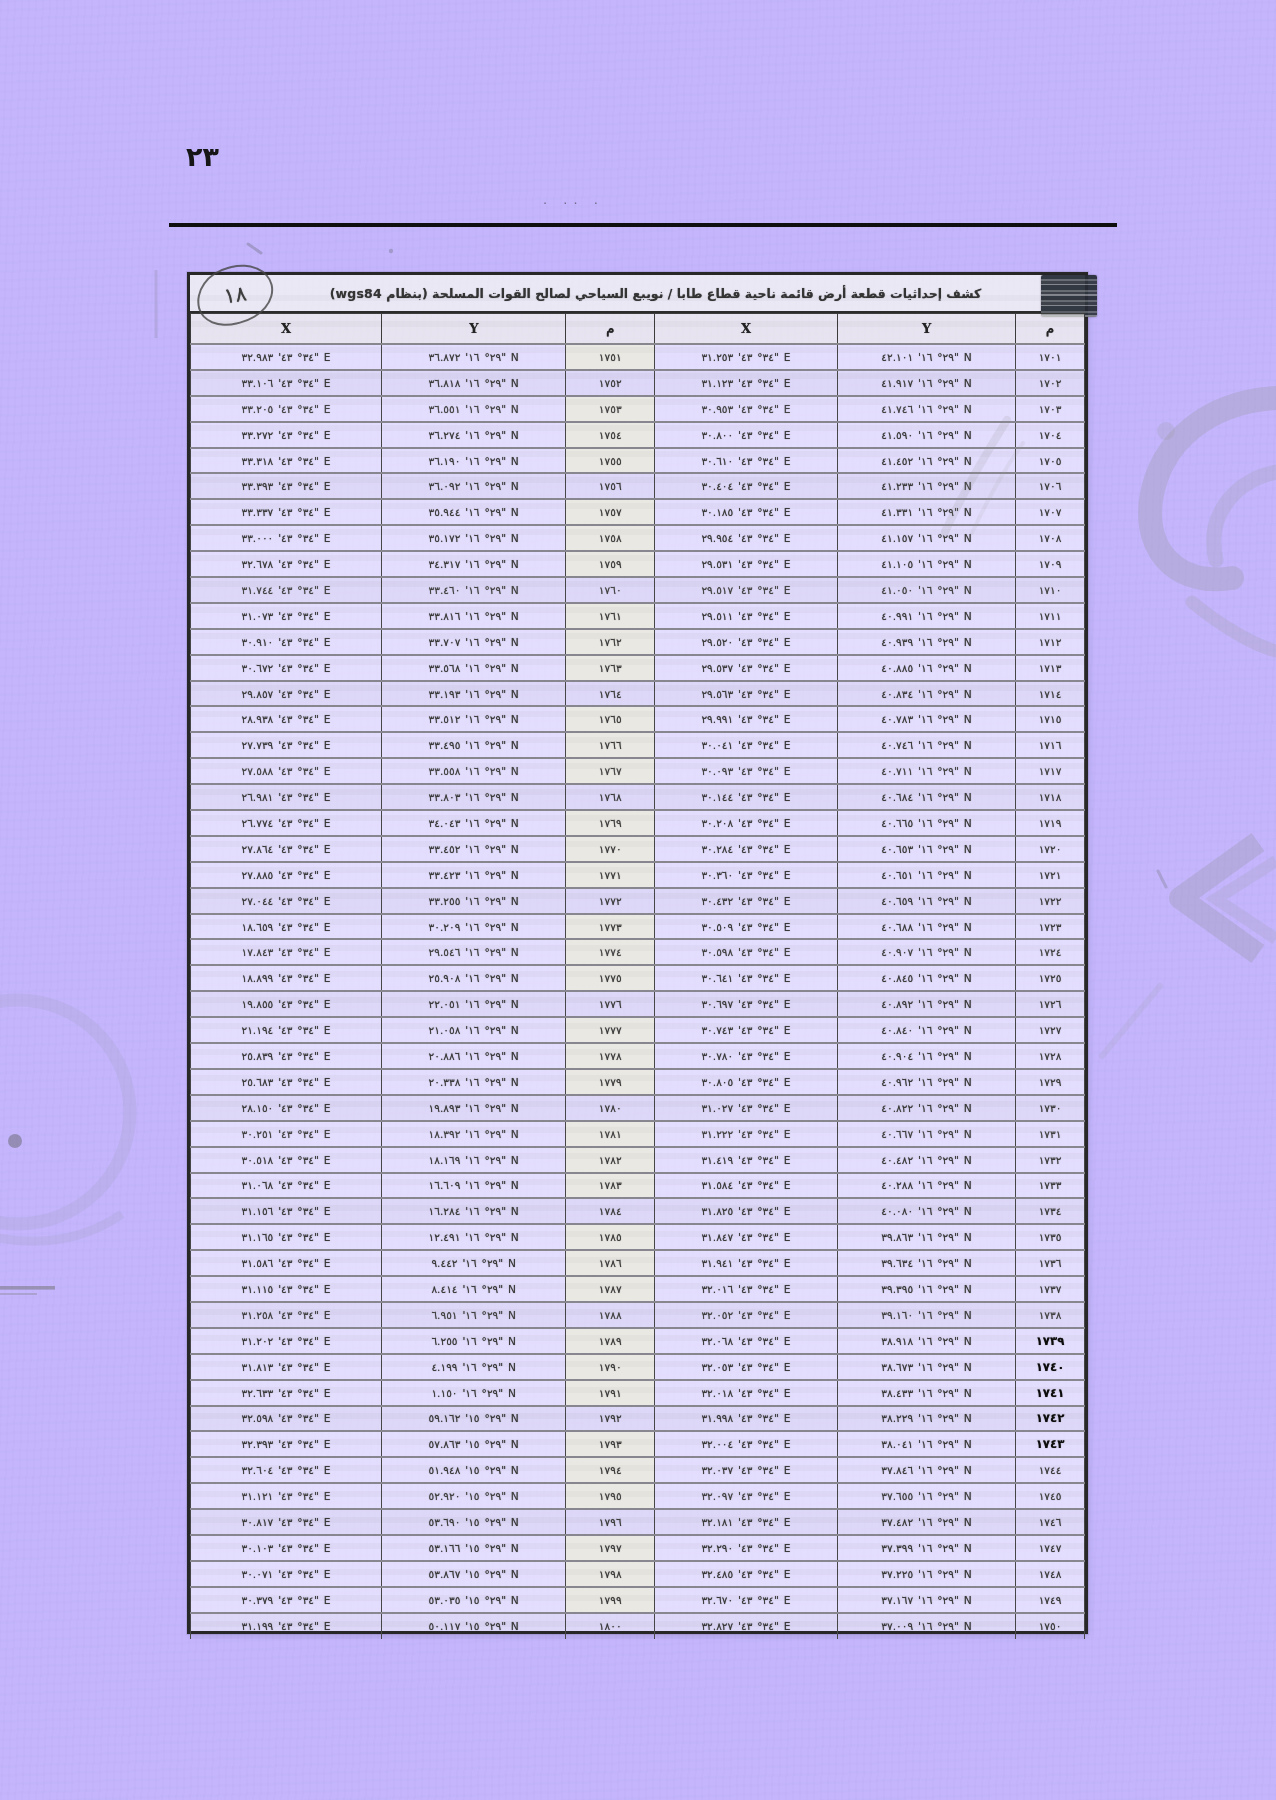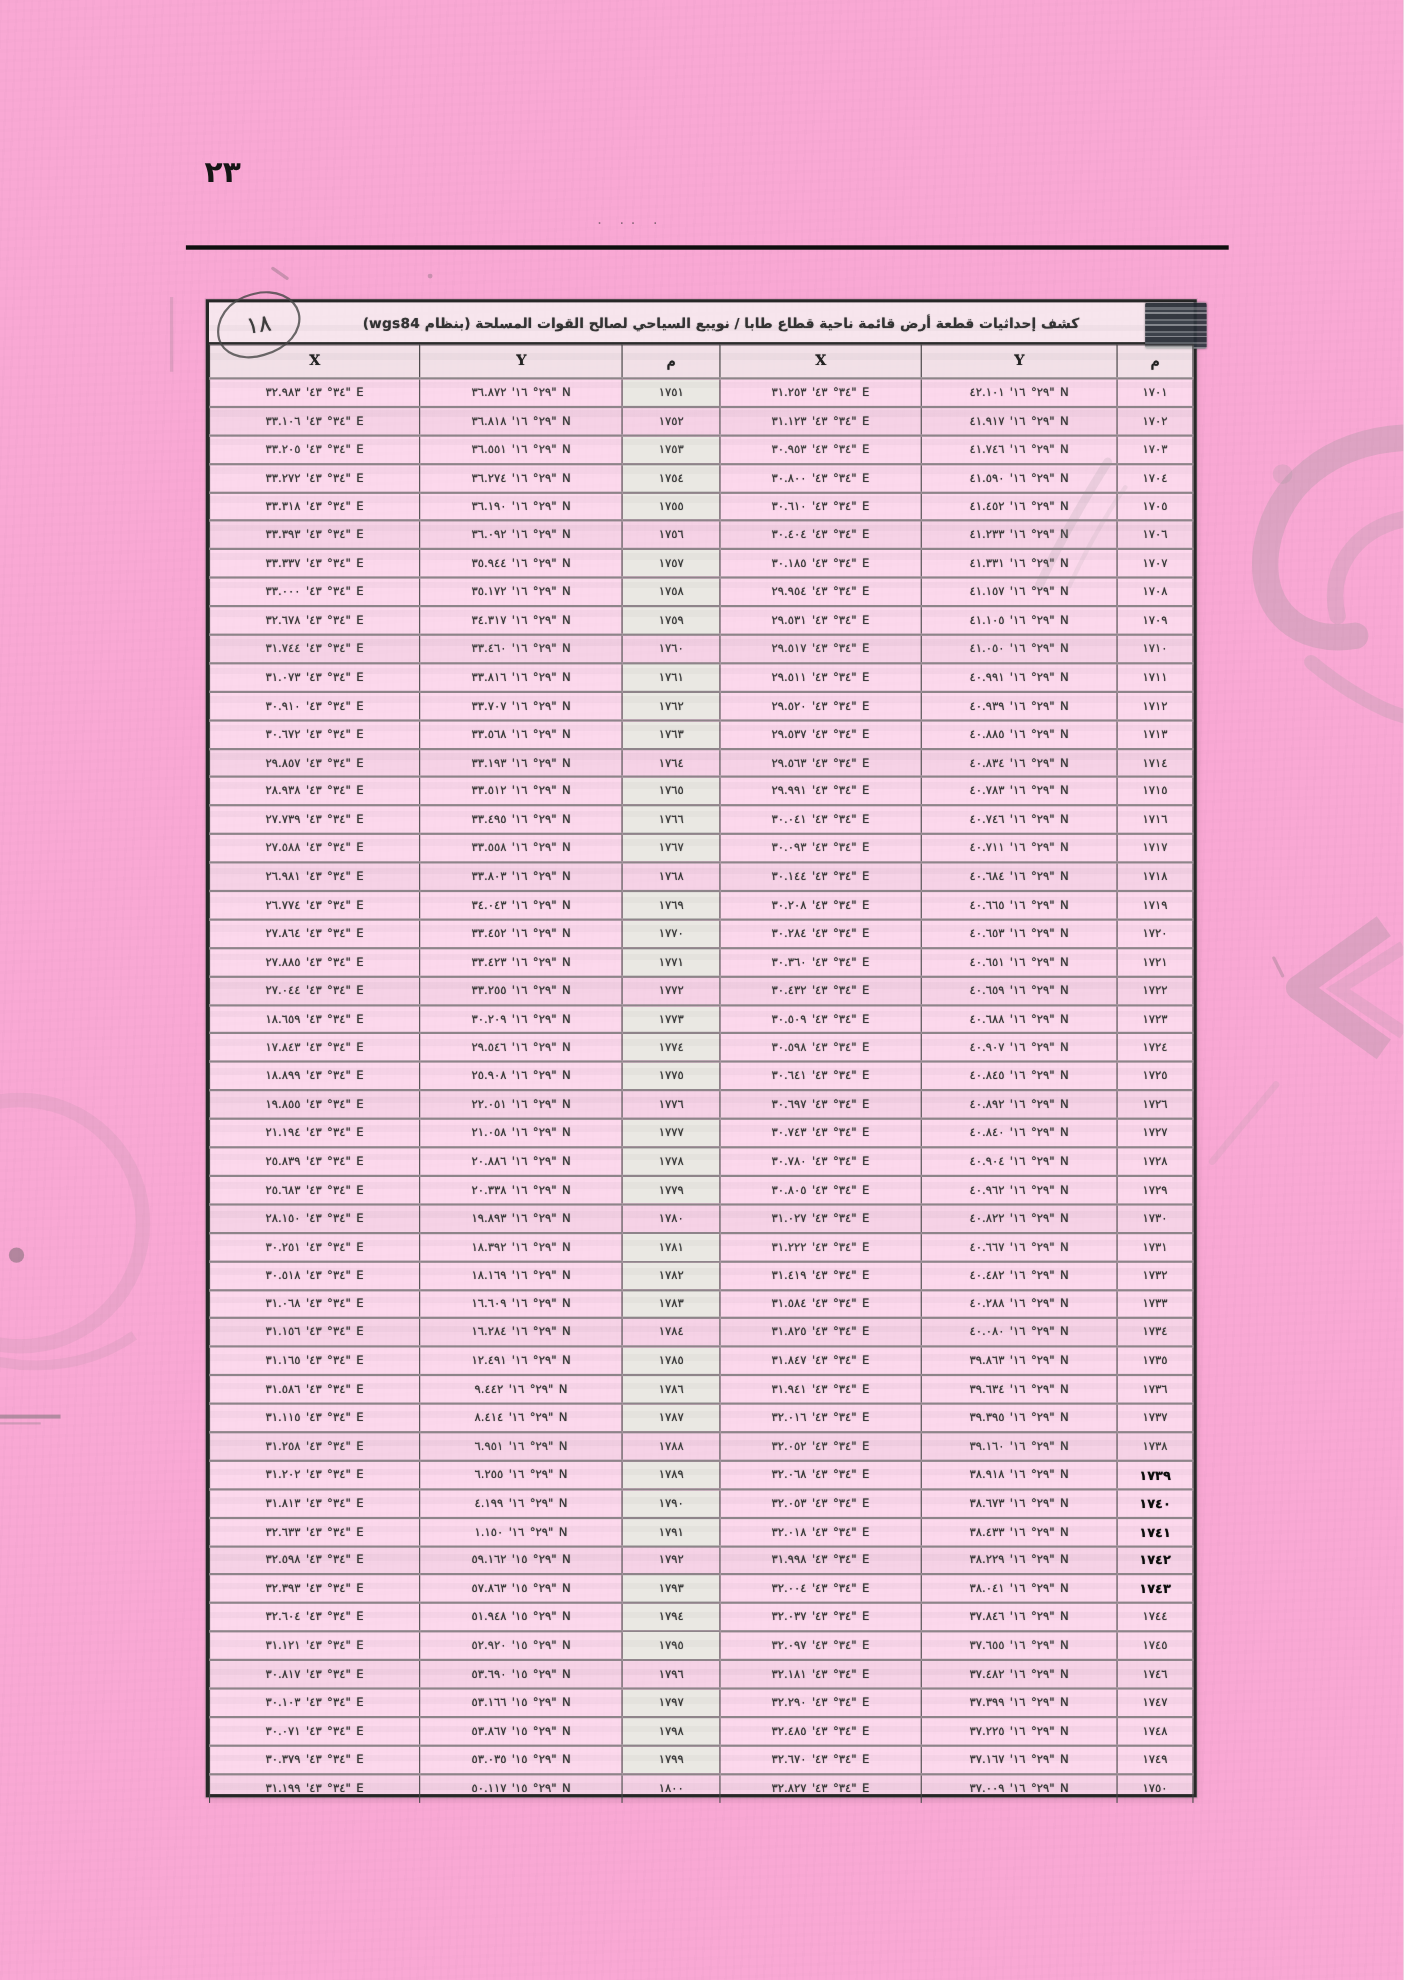--- a/index.html
+++ b/index.html
@@ -1,18 +1,18 @@
 <!DOCTYPE html>
 <html><head>
 <meta charset="utf-8">
 <style>
   html,body{margin:0;padding:0;background:#e9e9e9;}
   .page{
     position:relative;width:1276px;height:1800px;margin:0 auto;
-    background:#f9a8d4;overflow:hidden;
+    background:#c4b5fd;overflow:hidden;
     font-family:"DejaVu Sans",sans-serif;
   }
   .page::before{
     content:"";position:absolute;inset:0;pointer-events:none;
     background:
       repeating-linear-gradient(92deg, rgba(0,0,0,.012) 0 2px, transparent 2px 7px),
       repeating-linear-gradient(178deg, rgba(0,0,0,.008) 0 3px, transparent 3px 9px);
   }
   .pg-num{position:absolute;top:141px;left:186px;font-size:27px;font-weight:bold;color:#161616;}
   .pg-header{

